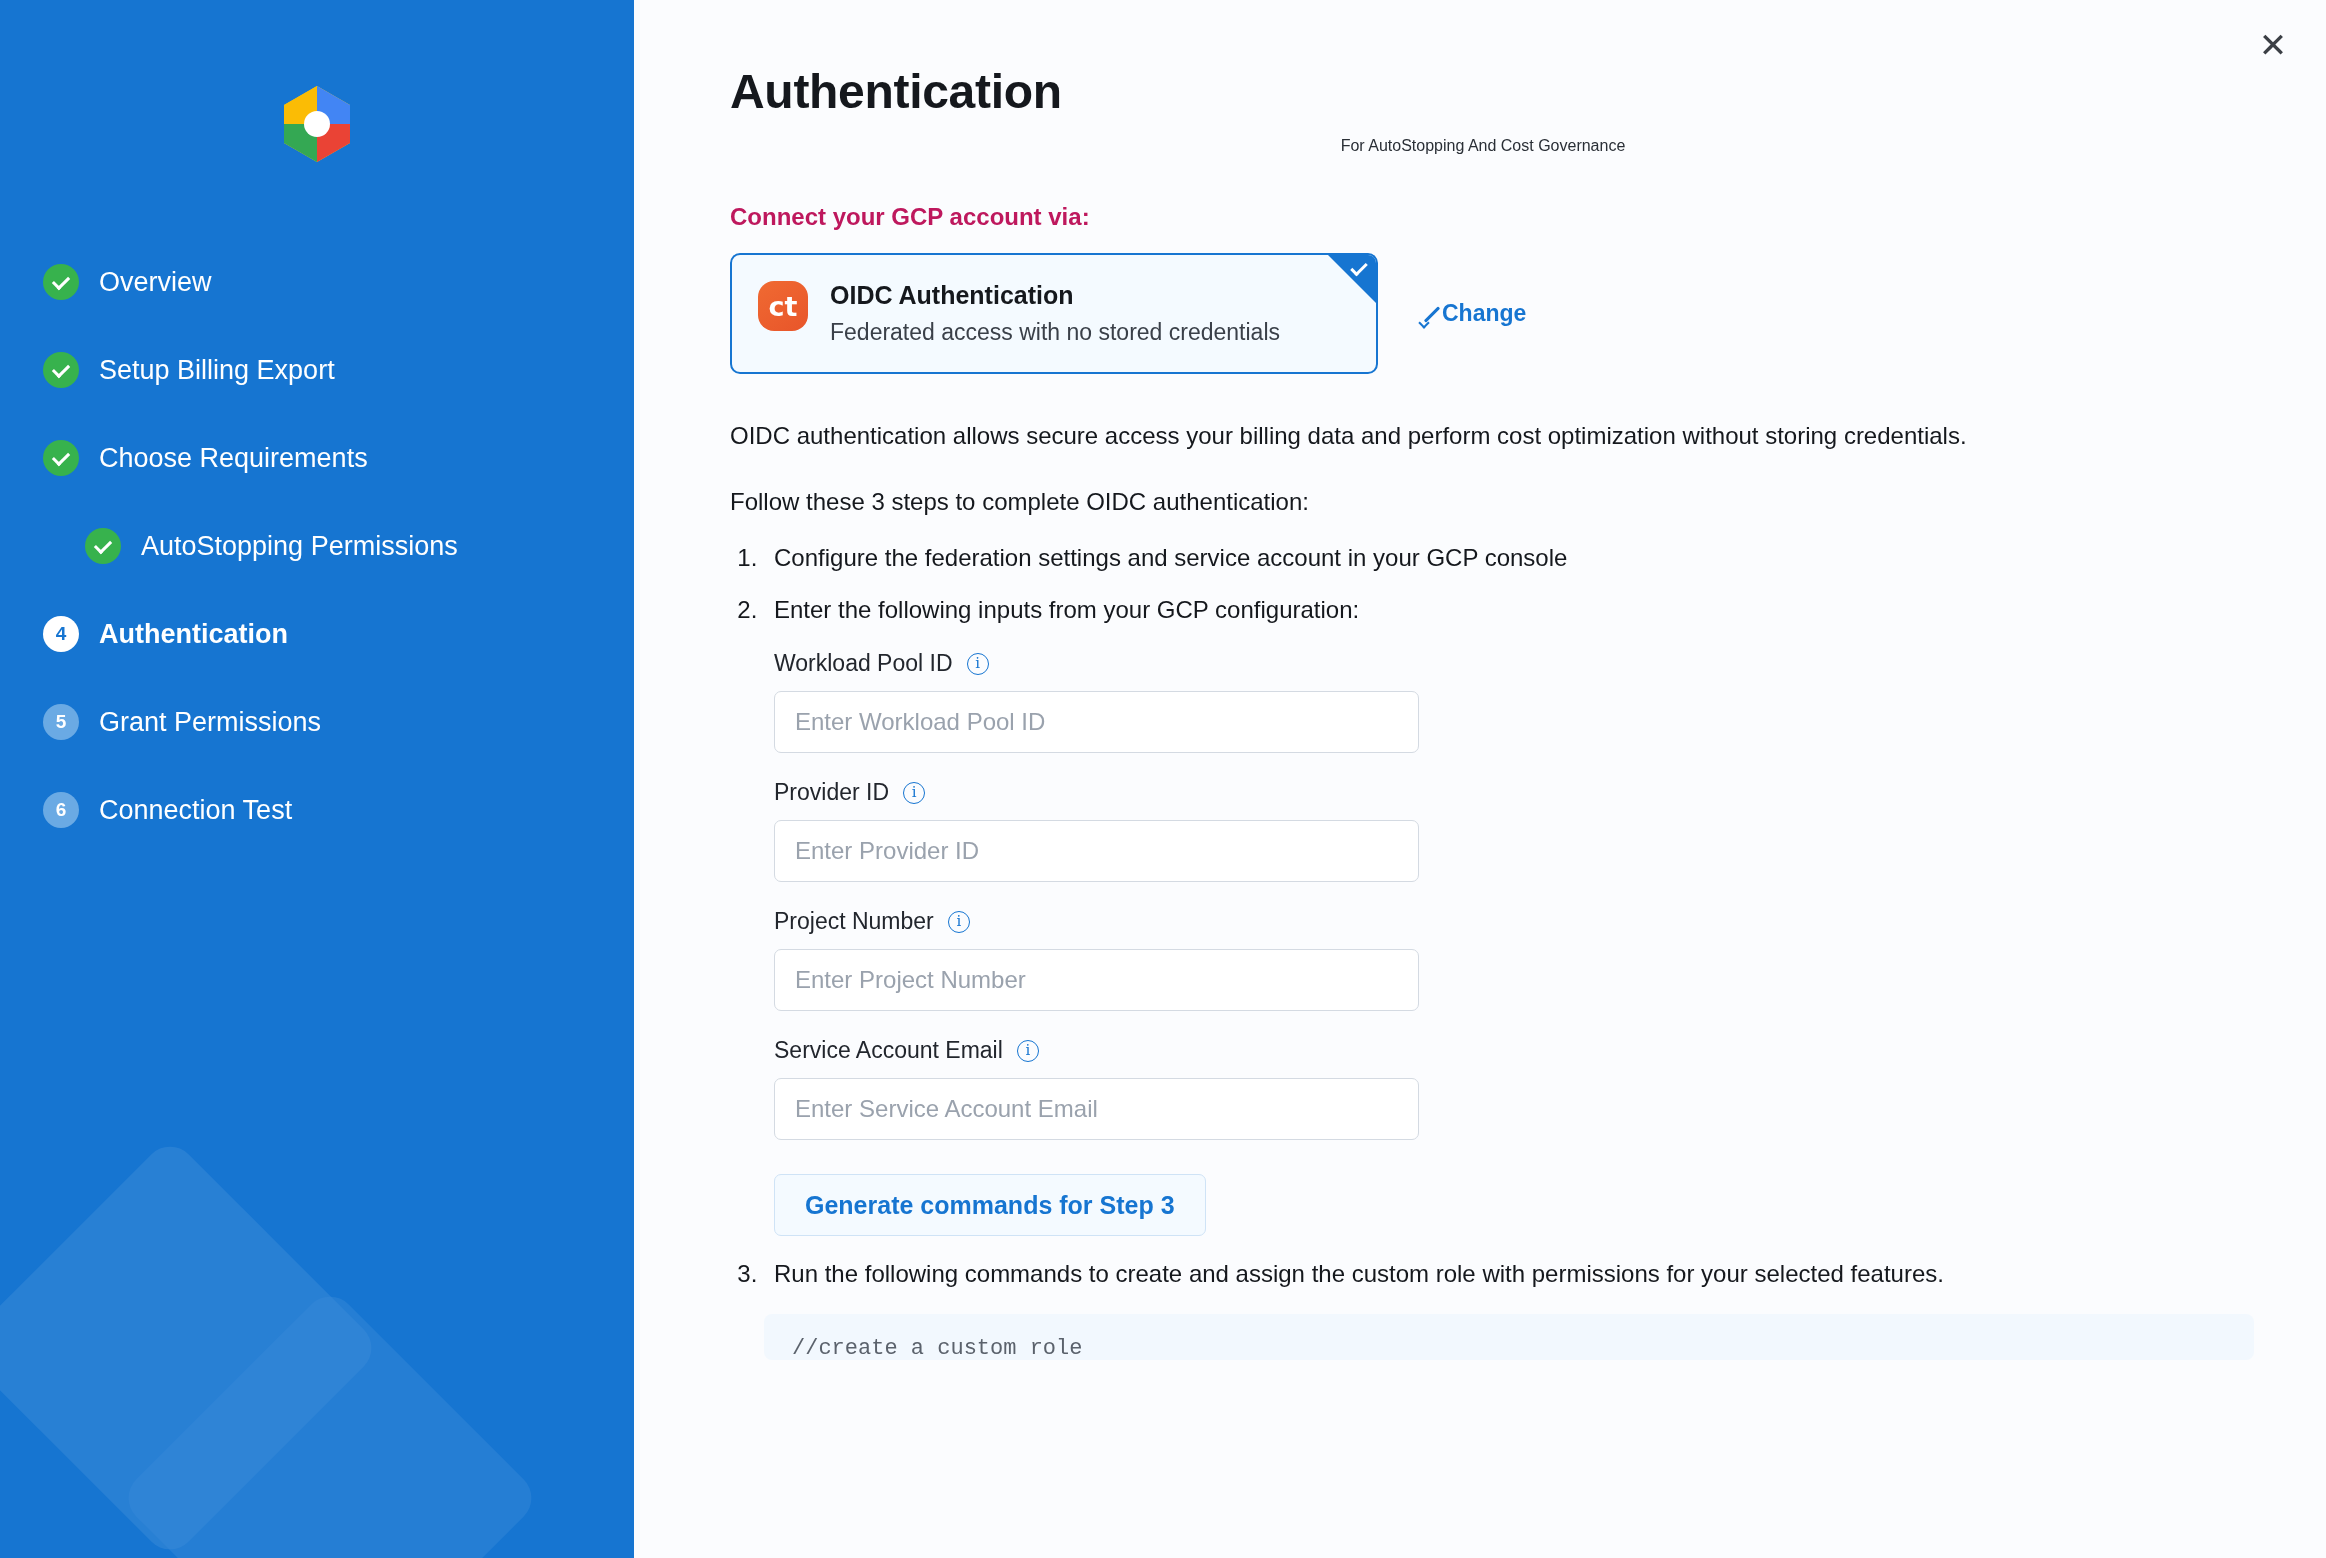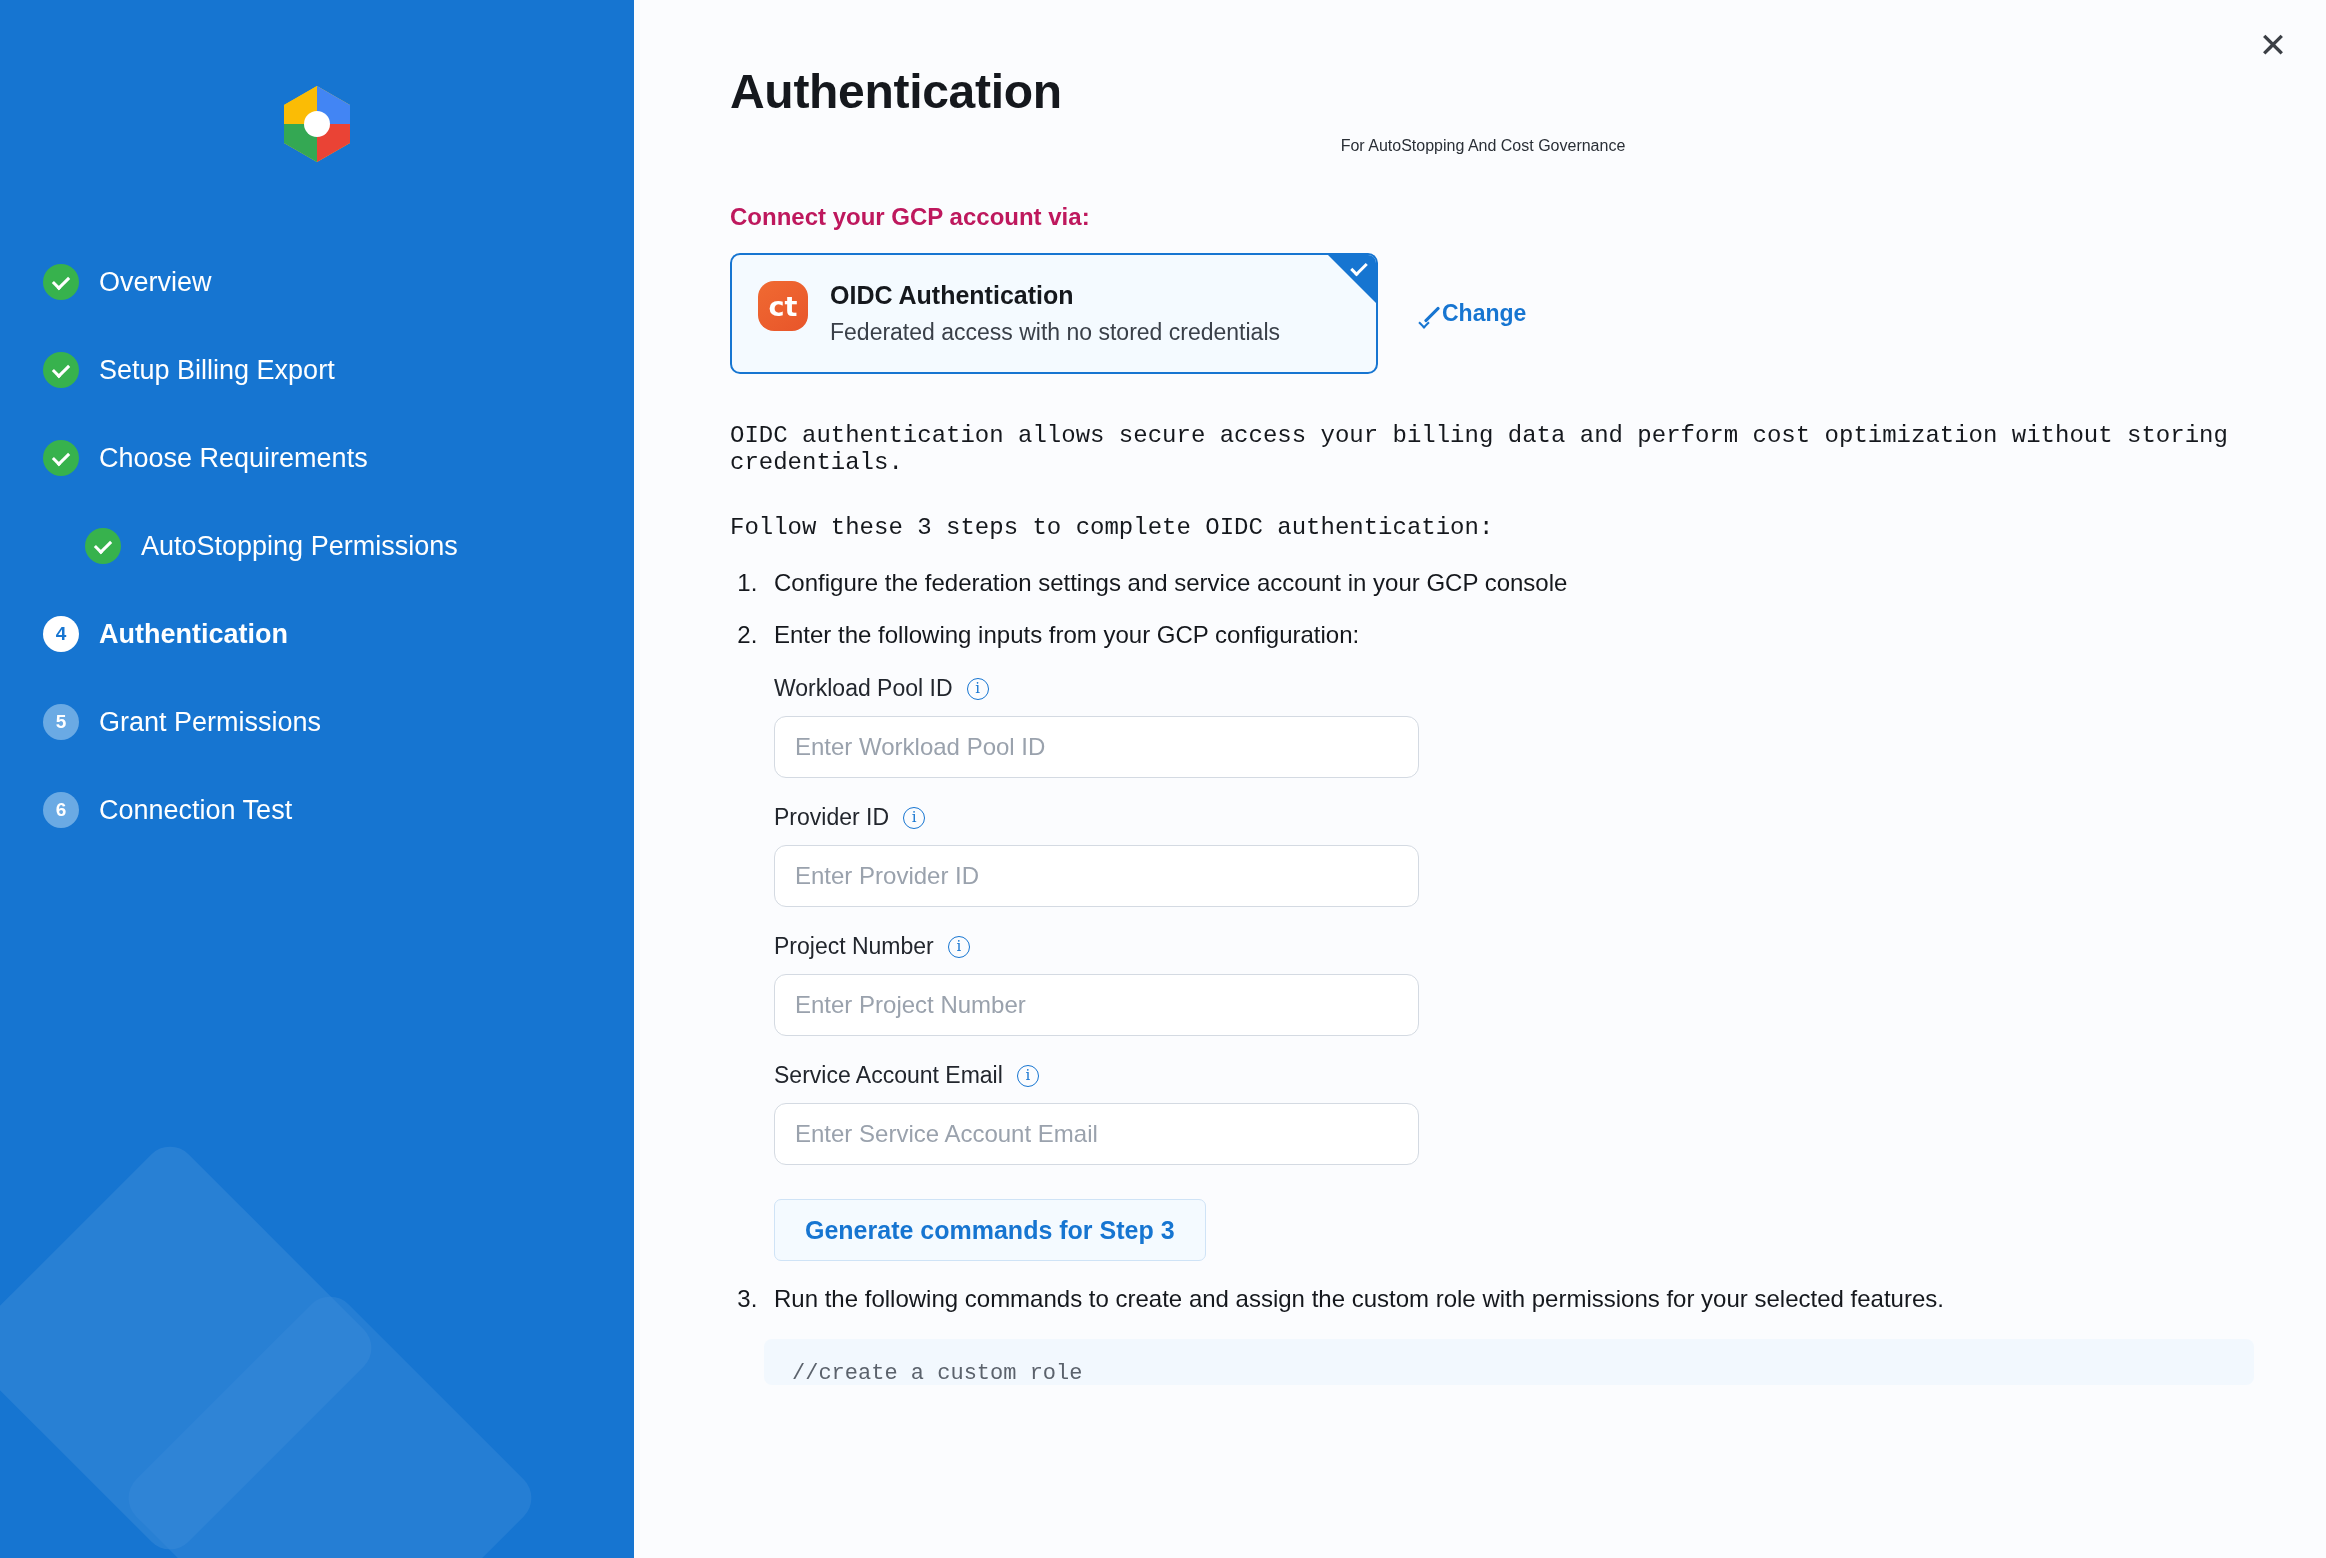--- a/index.html
+++ b/index.html
@@ -234,21 +234,20 @@
     width: 6px; height: 6px;
     border-left: 2px solid #1675d1;
     border-bottom: 2px solid #1675d1;
     transform: rotate(-45deg);
   }
 
   .para {
     margin-top: 48px;
     font-size: 24px;
     color: #15181d;
-    font-family: Liberation Mono, monospace;
   }
   .para2 { margin-top: 38px; }
 
   ol.steps-list {
     margin: 28px 0 0 0;
     padding-left: 34px;
     font-size: 24px;
     color: #15181d;
   }
   ol.steps-list > li {
@@ -274,21 +273,21 @@
     line-height: 19px;
     text-align: center;
     font-family: "DejaVu Serif", serif;
     cursor: pointer;
   }
   .text-input {
     margin-top: 14px;
     width: 645px;
     height: 62px;
     border: 1.5px solid #d4dae2;
-    border-radius: 12px;
+    border-radius: 7px;
     background: #ffffff;
     font-size: 24px;
     color: #2a2f36;
     padding: 16px 20px;
     font-family: "Liberation Sans", sans-serif;
     outline: none;
   }
   .text-input::placeholder { color: #9aa2ad; }
 
   .generate-btn {

